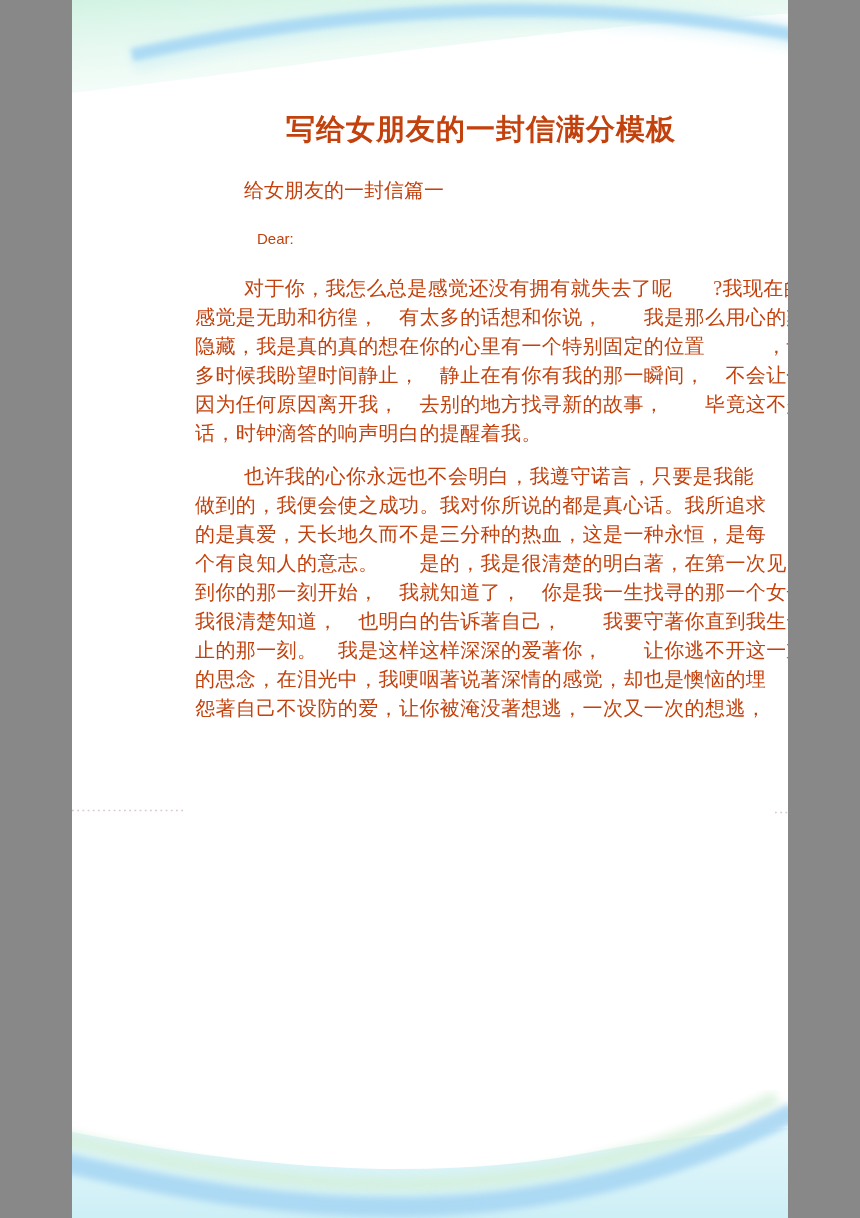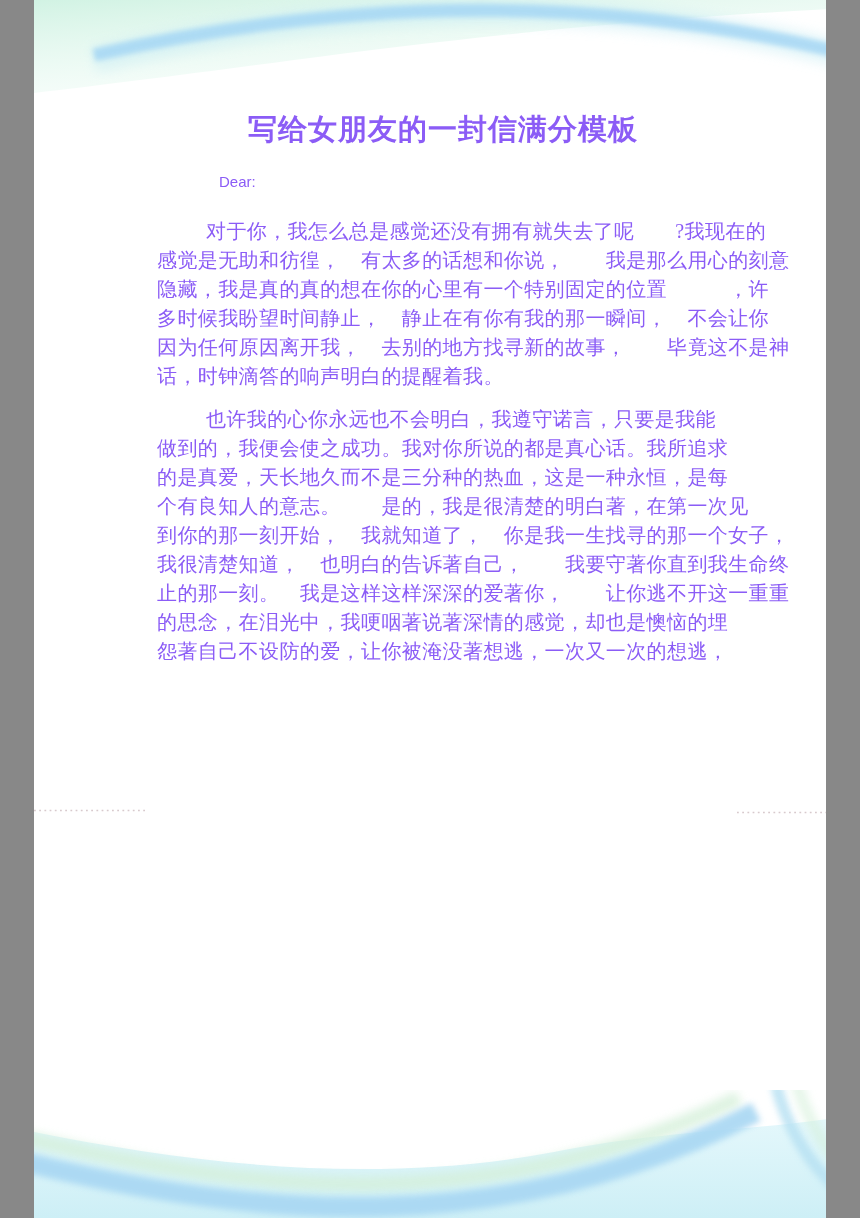--- a/index.html
+++ b/index.html
@@ -1,23 +1,23 @@
 <!DOCTYPE html>
 <html><head>
 <meta charset="utf-8">
 <style>
   html,body{margin:0;padding:0;background:#888;}
   .page{
     position:relative;
-    width:792px;height:1218px;
+    width:716px;height:1218px;
     margin:0 auto;
     background:#ffffff;
     overflow:hidden;
     font-family:"Liberation Serif", serif;
-    color:#8b5cf6;
+    color:#c2410c;
   }
   .decor{position:absolute;left:0;pointer-events:none;}
   .decor.header{top:0;}
   .decor.footer{bottom:0;}
   .content{
     position:absolute;
     left:123px;top:0;
     width:662px;
     z-index:2;
   }
@@ -83,20 +83,21 @@
 
   <svg class="dotted left" width="113" height="3" aria-hidden="true">
     <line x1="0" y1="1.5" x2="113" y2="1.5" stroke-width="1.6" stroke-dasharray="1.8,3.4" stroke="#ccb9bd"></line>
   </svg>
   <svg class="dotted right" width="157" height="3" aria-hidden="true">
     <line x1="0" y1="1.5" x2="157" y2="1.5" stroke-width="1.6" stroke-dasharray="1.8,3.4" stroke="#ccb9bd"></line>
   </svg>
 
   <div class="content">
     <h1 class="title">写给女朋友的一封信满分模板</h1>
+    <div class="section-heading">给女朋友的一封信篇一</div>
     <div class="salutation">Dear:</div>
     <div class="letter-body">
         <p class="para">对于你，我怎么总是感觉还没有拥有就失去了呢　　?我现在的<br>感觉是无助和彷徨，　有太多的话想和你说，　　我是那么用心的刻意<br>隐藏，我是真的真的想在你的心里有一个特别固定的位置　　　，许<br>多时候我盼望时间静止，　静止在有你有我的那一瞬间，　不会让你<br>因为任何原因离开我，　去别的地方找寻新的故事，　　毕竟这不是神<br>话，时钟滴答的响声明白的提醒着我。</p>
         <p class="para">也许我的心你永远也不会明白，我遵守诺言，只要是我能<br>做到的，我便会使之成功。我对你所说的都是真心话。我所追求<br>的是真爱，天长地久而不是三分种的热血，这是一种永恒，是每<br>个有良知人的意志。　　是的，我是很清楚的明白著，在第一次见<br>到你的那一刻开始，　我就知道了，　你是我一生找寻的那一个女子，<br>我很清楚知道，　也明白的告诉著自己，　　我要守著你直到我生命终<br>止的那一刻。　我是这样这样深深的爱著你，　　让你逃不开这一重重<br>的思念，在泪光中，我哽咽著说著深情的感觉，却也是懊恼的埋<br>怨著自己不设防的爱，让你被淹没著想逃，一次又一次的想逃，</p>
       </div>
   </div>
 
   <svg class="decor footer" width="860" height="128" viewBox="0 0 860 128" aria-hidden="true">
     <defs>
       <linearGradient id="gCyan" x1="0" y1="0" x2="0" y2="1">

